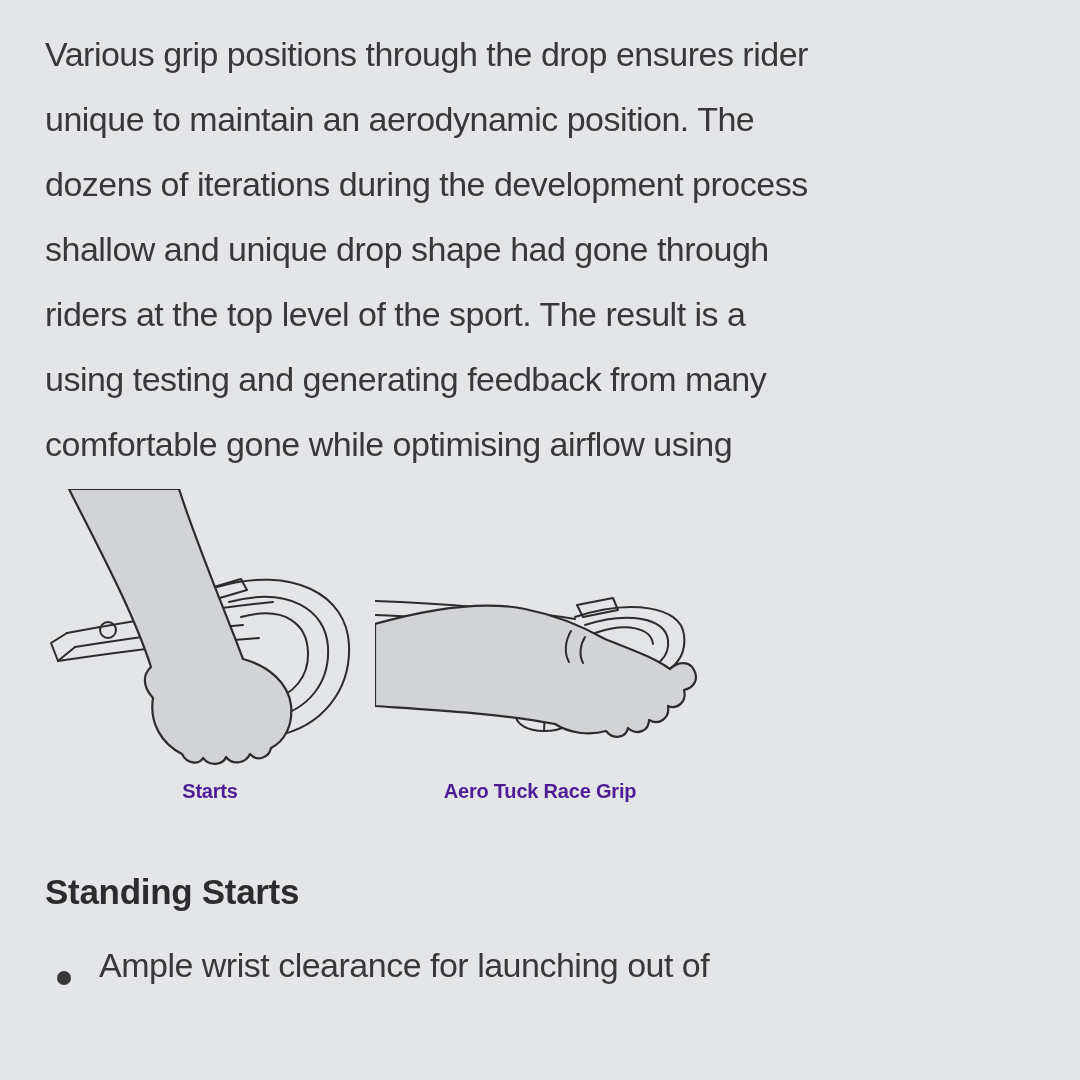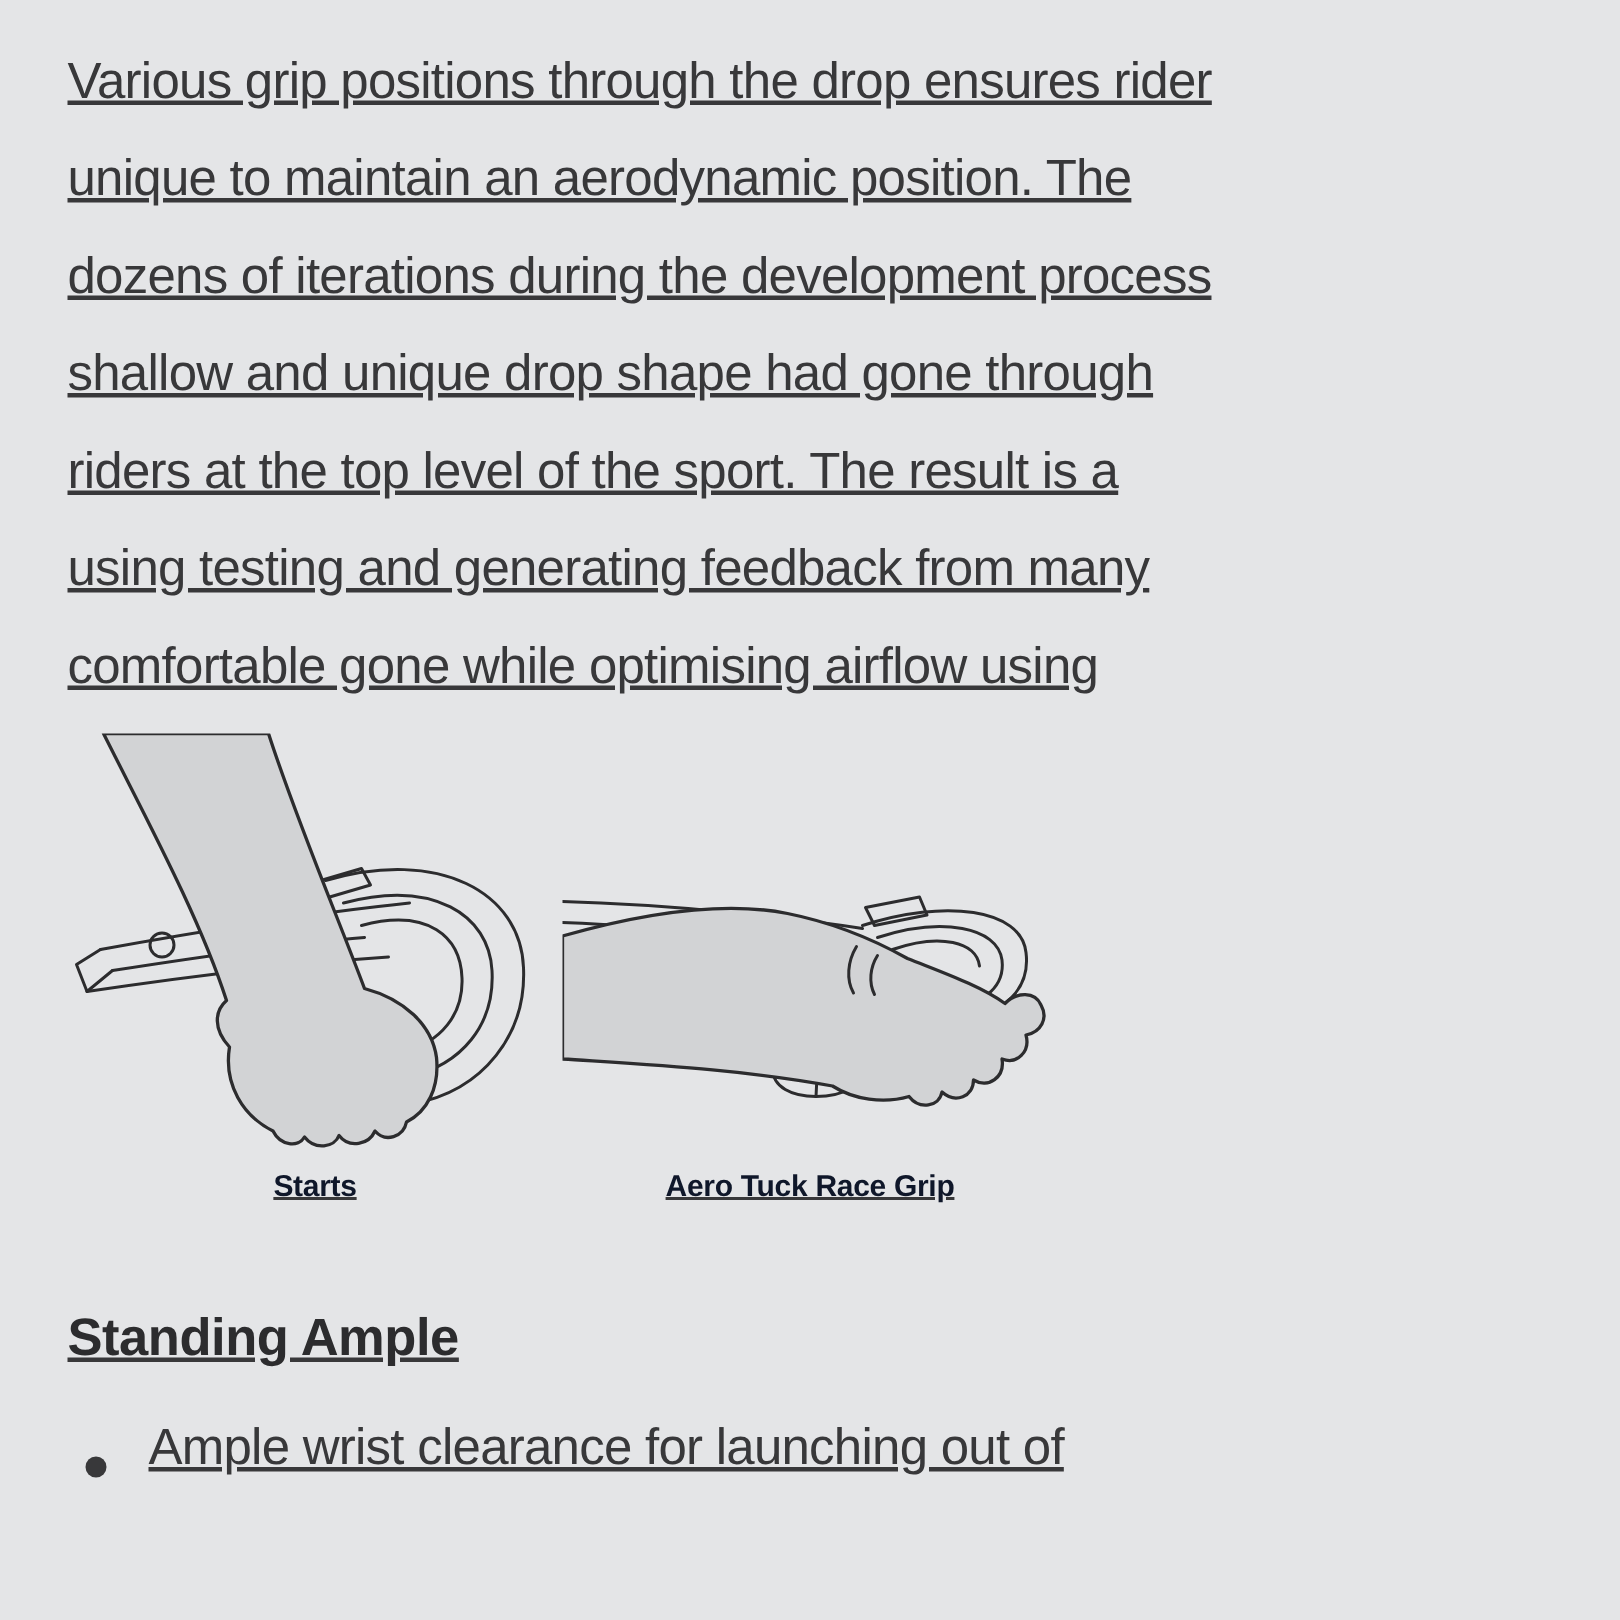--- a/index.html
+++ b/index.html
@@ -6,21 +6,20 @@
   body {
     width: 1080px;
     height: 1080px;
     background: #e4e5e7;
     font-family: "Liberation Sans", sans-serif;
     color: #38383a;
     overflow: hidden;
   }
   .content {
     padding: 22px 45px 0 45px;
-    text-decoration: underline;
   }
   .paragraph { }
   .para-line {
     font-size: 34px;
     line-height: 65px;
     letter-spacing: -0.5px;
     white-space: pre;
     color: #38383a;
   }
   .figures {
@@ -39,21 +38,21 @@
   .figure svg {
     width: 330px;
     height: 290px;
     display: block;
   }
   .caption {
     font-size: 20px;
     line-height: 24px;
     font-weight: 600;
     letter-spacing: -0.2px;
-    color: #0f172a;
+    color: #4c1d95;
     text-align: center;
   }
   .heading {
     margin: 68px 0 0 0;
     font-size: 35px;
     line-height: 42px;
     font-weight: 700;
     letter-spacing: -0.3px;
     color: #2c2c2e;
   }
@@ -139,20 +138,20 @@
         <path class="skin" d="M0,135 C60,118 110,112 150,120 C180,126 205,136 230,150 C255,160 278,168 295,180 C303,172 315,172 319,181 C324,190 319,199 309,201 C312,212 303,221 293,217 C295,229 284,237 274,231 C274,242 262,247 253,239 C251,249 238,251 231,242 C214,247 194,244 180,235 C120,224 60,221 0,217 Z"></path>
 
         <path class="ln" d="M196,142 C190,152 189,164 194,173"></path>
         <path class="ln" d="M210,148 C205,156 204,166 208,174"></path>
       </svg>
       <figcaption class="caption">Aero Tuck Race Grip</figcaption>
     </figure>
 
   </div>
 
-  <h2 class="heading">Standing Ample</h2>
+  <h2 class="heading">Standing Starts</h2>
 
   <div class="bullet-row">
     <span class="bullet-dot"></span>
     <span class="bullet-text">Ample wrist clearance for launching out of</span>
   </div>
 
 </div>
 
 </body></html>

